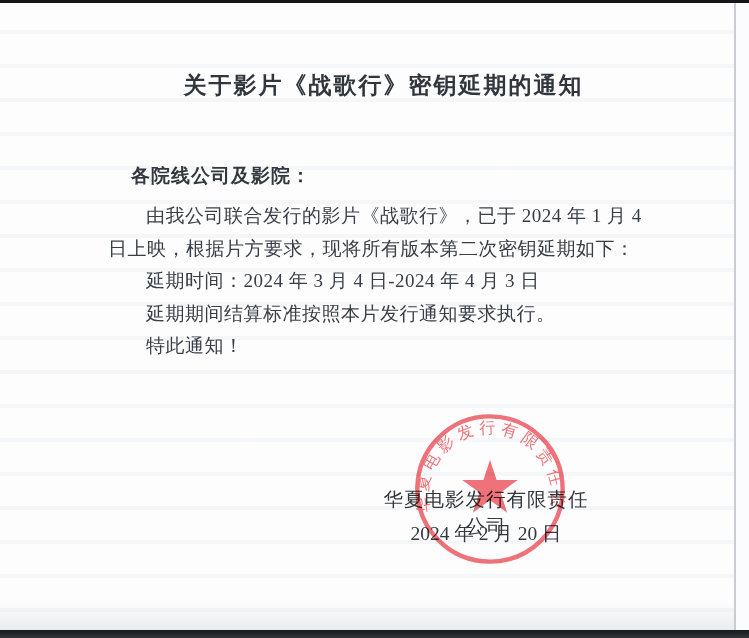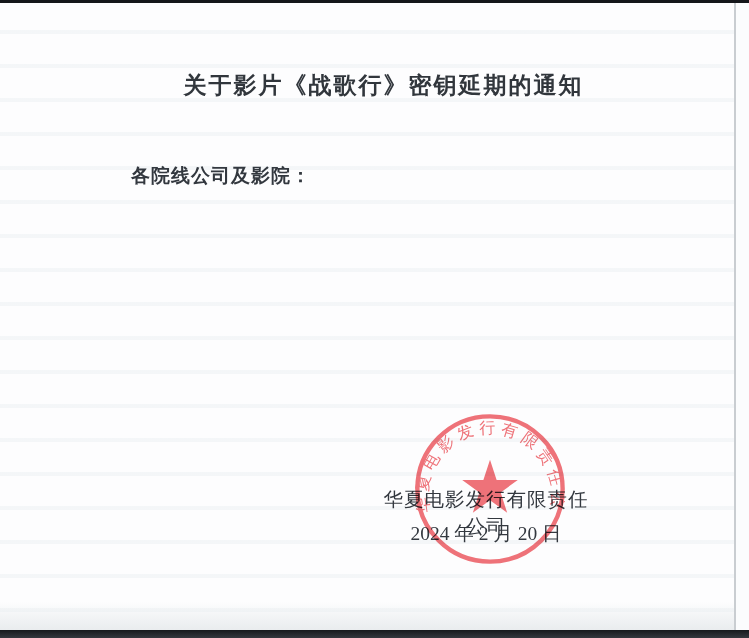--- a/index.html
+++ b/index.html
@@ -70,20 +70,26 @@
 <body>
 
 <div class="stage">
 
   <div class="top-edge"></div>
 
   <h1 class="title">关于影片《战歌行》密钥延期的通知</h1>
 
   <div class="salutation">各院线公司及影院：</div>
 
+  <div class="body-block">
+    <p>由我公司联合发行的影片《战歌行》，已于 2024 年 1 月 4 日上映，根据片方要求，现将所有版本第二次密钥延期如下：</p>
+    <p>延期时间：2024 年 3 月 4 日-2024 年 4 月 3 日</p>
+    <p>延期期间结算标准按照本片发行通知要求执行。</p>
+    <p>特此通知！</p>
+  </div>
 
   <div class="sig-company">华夏电影发行有限责任公司</div>
 
   <div class="sig-date">2024 年 2 月 20 日</div>
 
   <svg class="seal" viewBox="0 0 160 160" aria-hidden="true">
     <defs>
       <path id="sealTextArc" d="M 19,106 A 64,64 0 1 1 141,106" fill="none"></path>
     </defs>
     <circle cx="80" cy="80" r="74.5" fill="none" stroke-width="4.5" stroke="#ee5f66"></circle>

